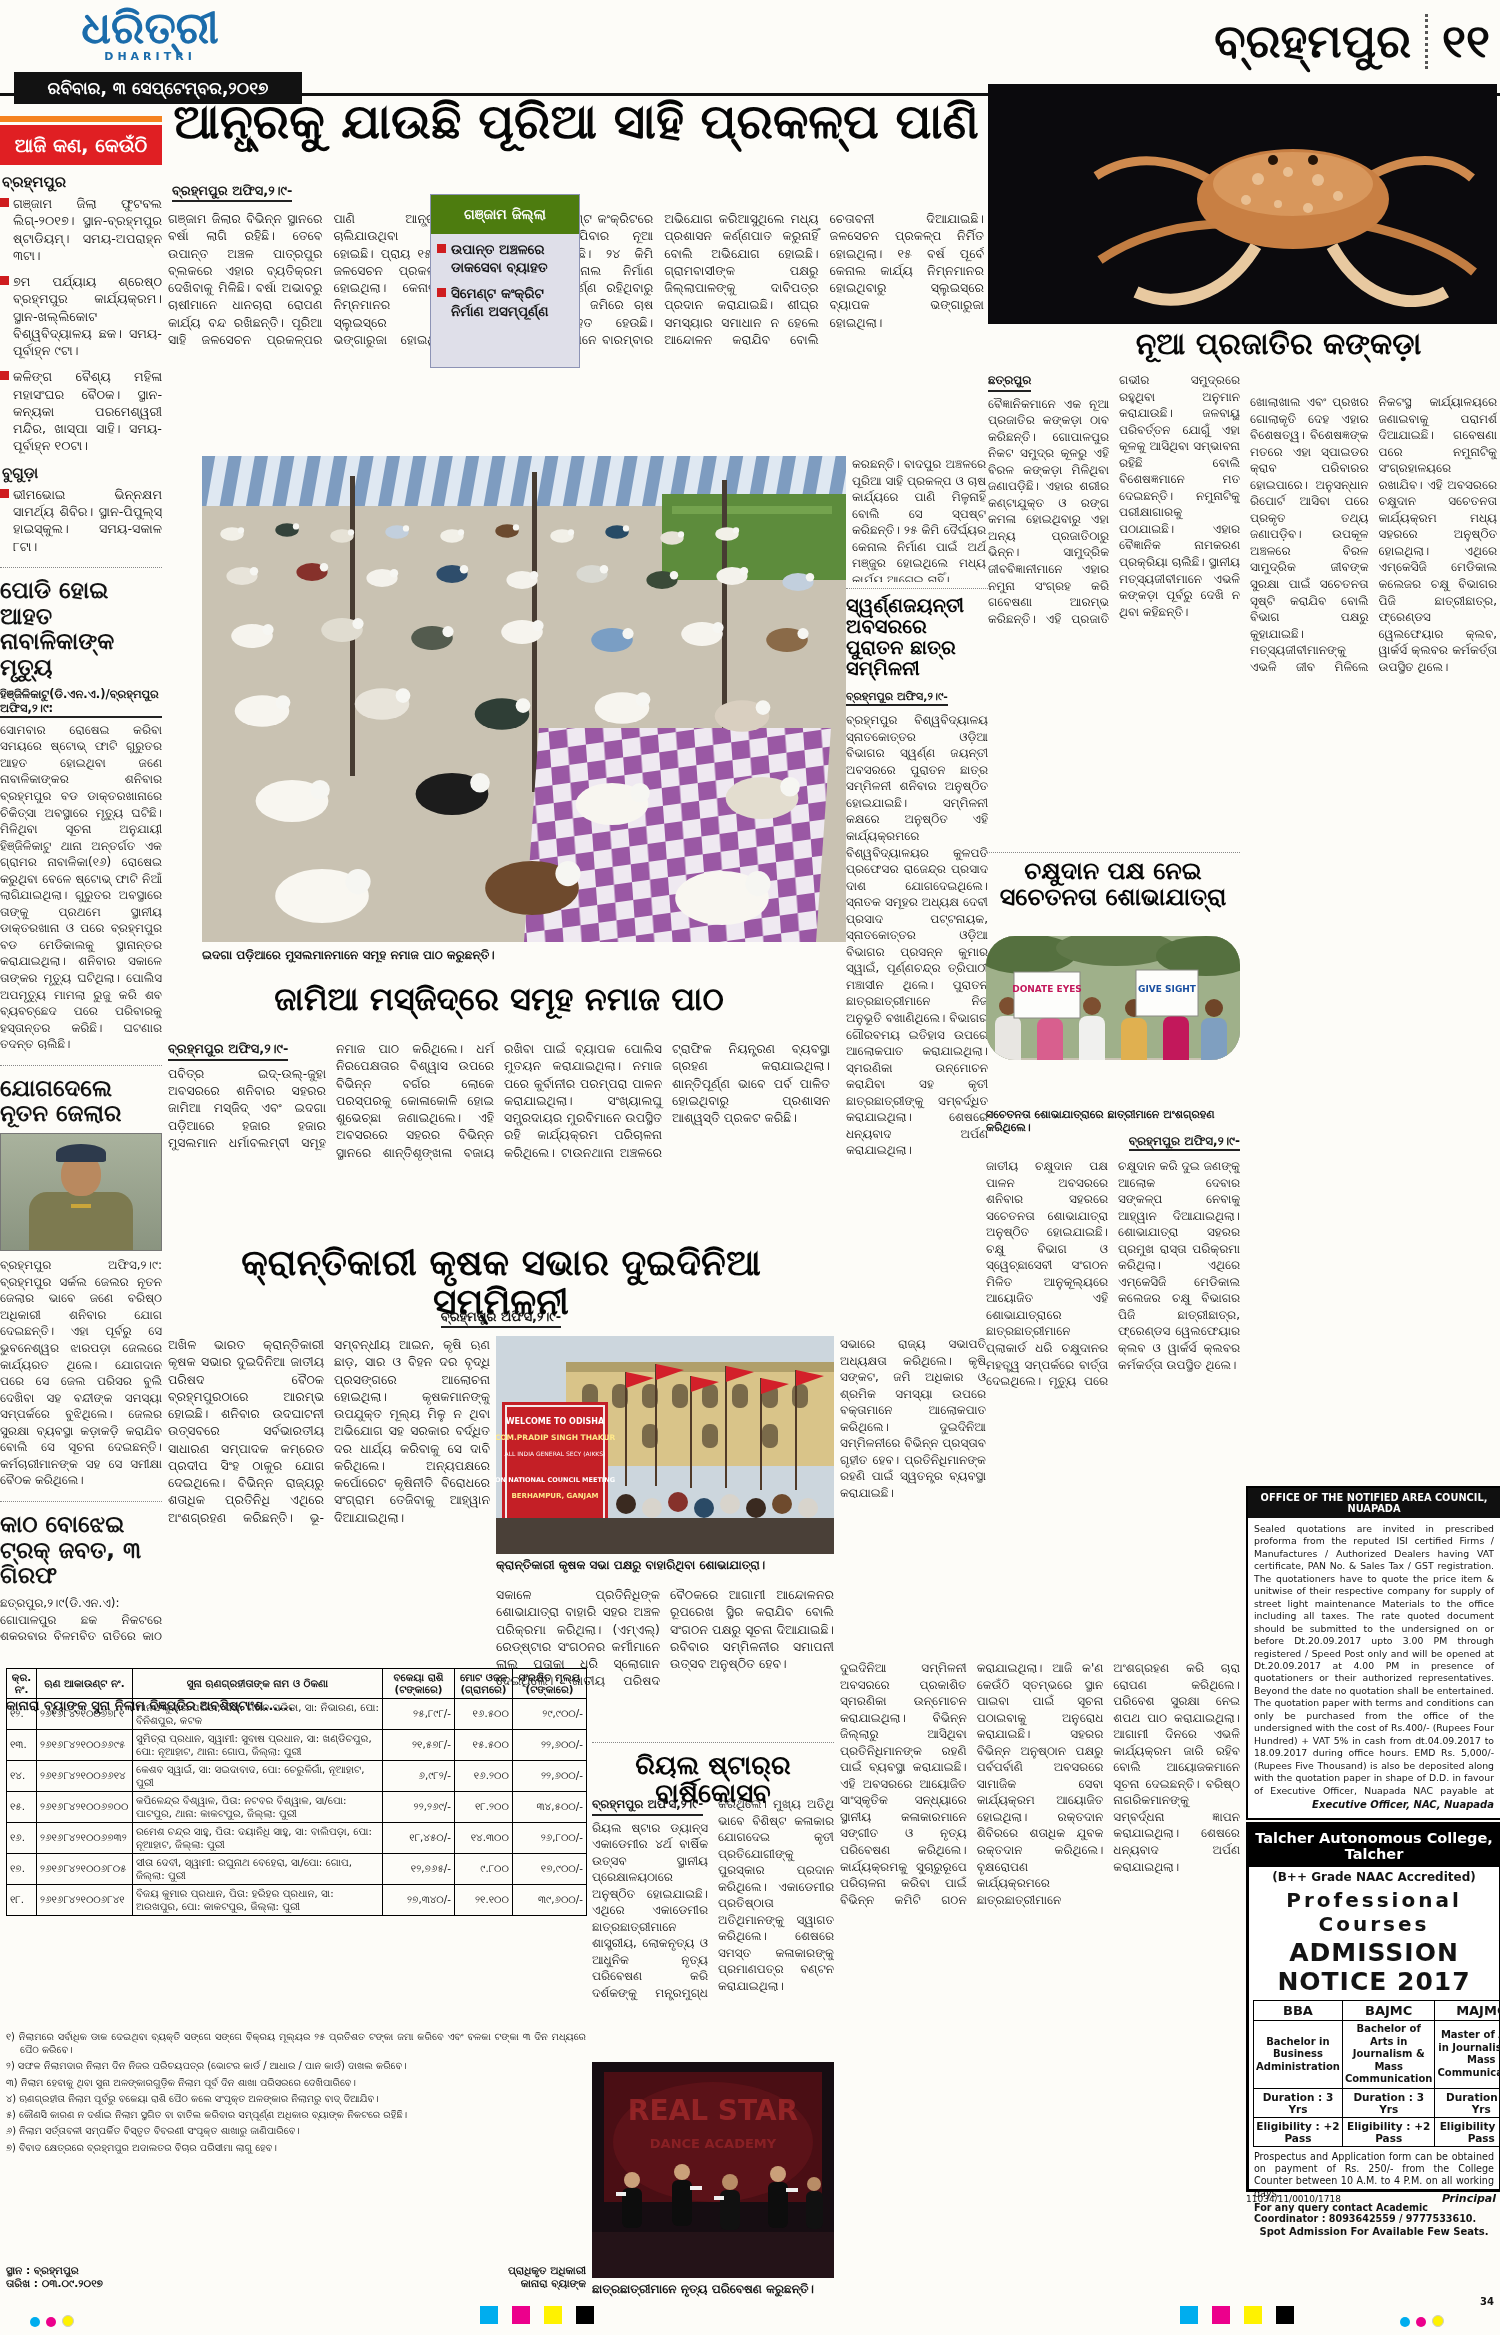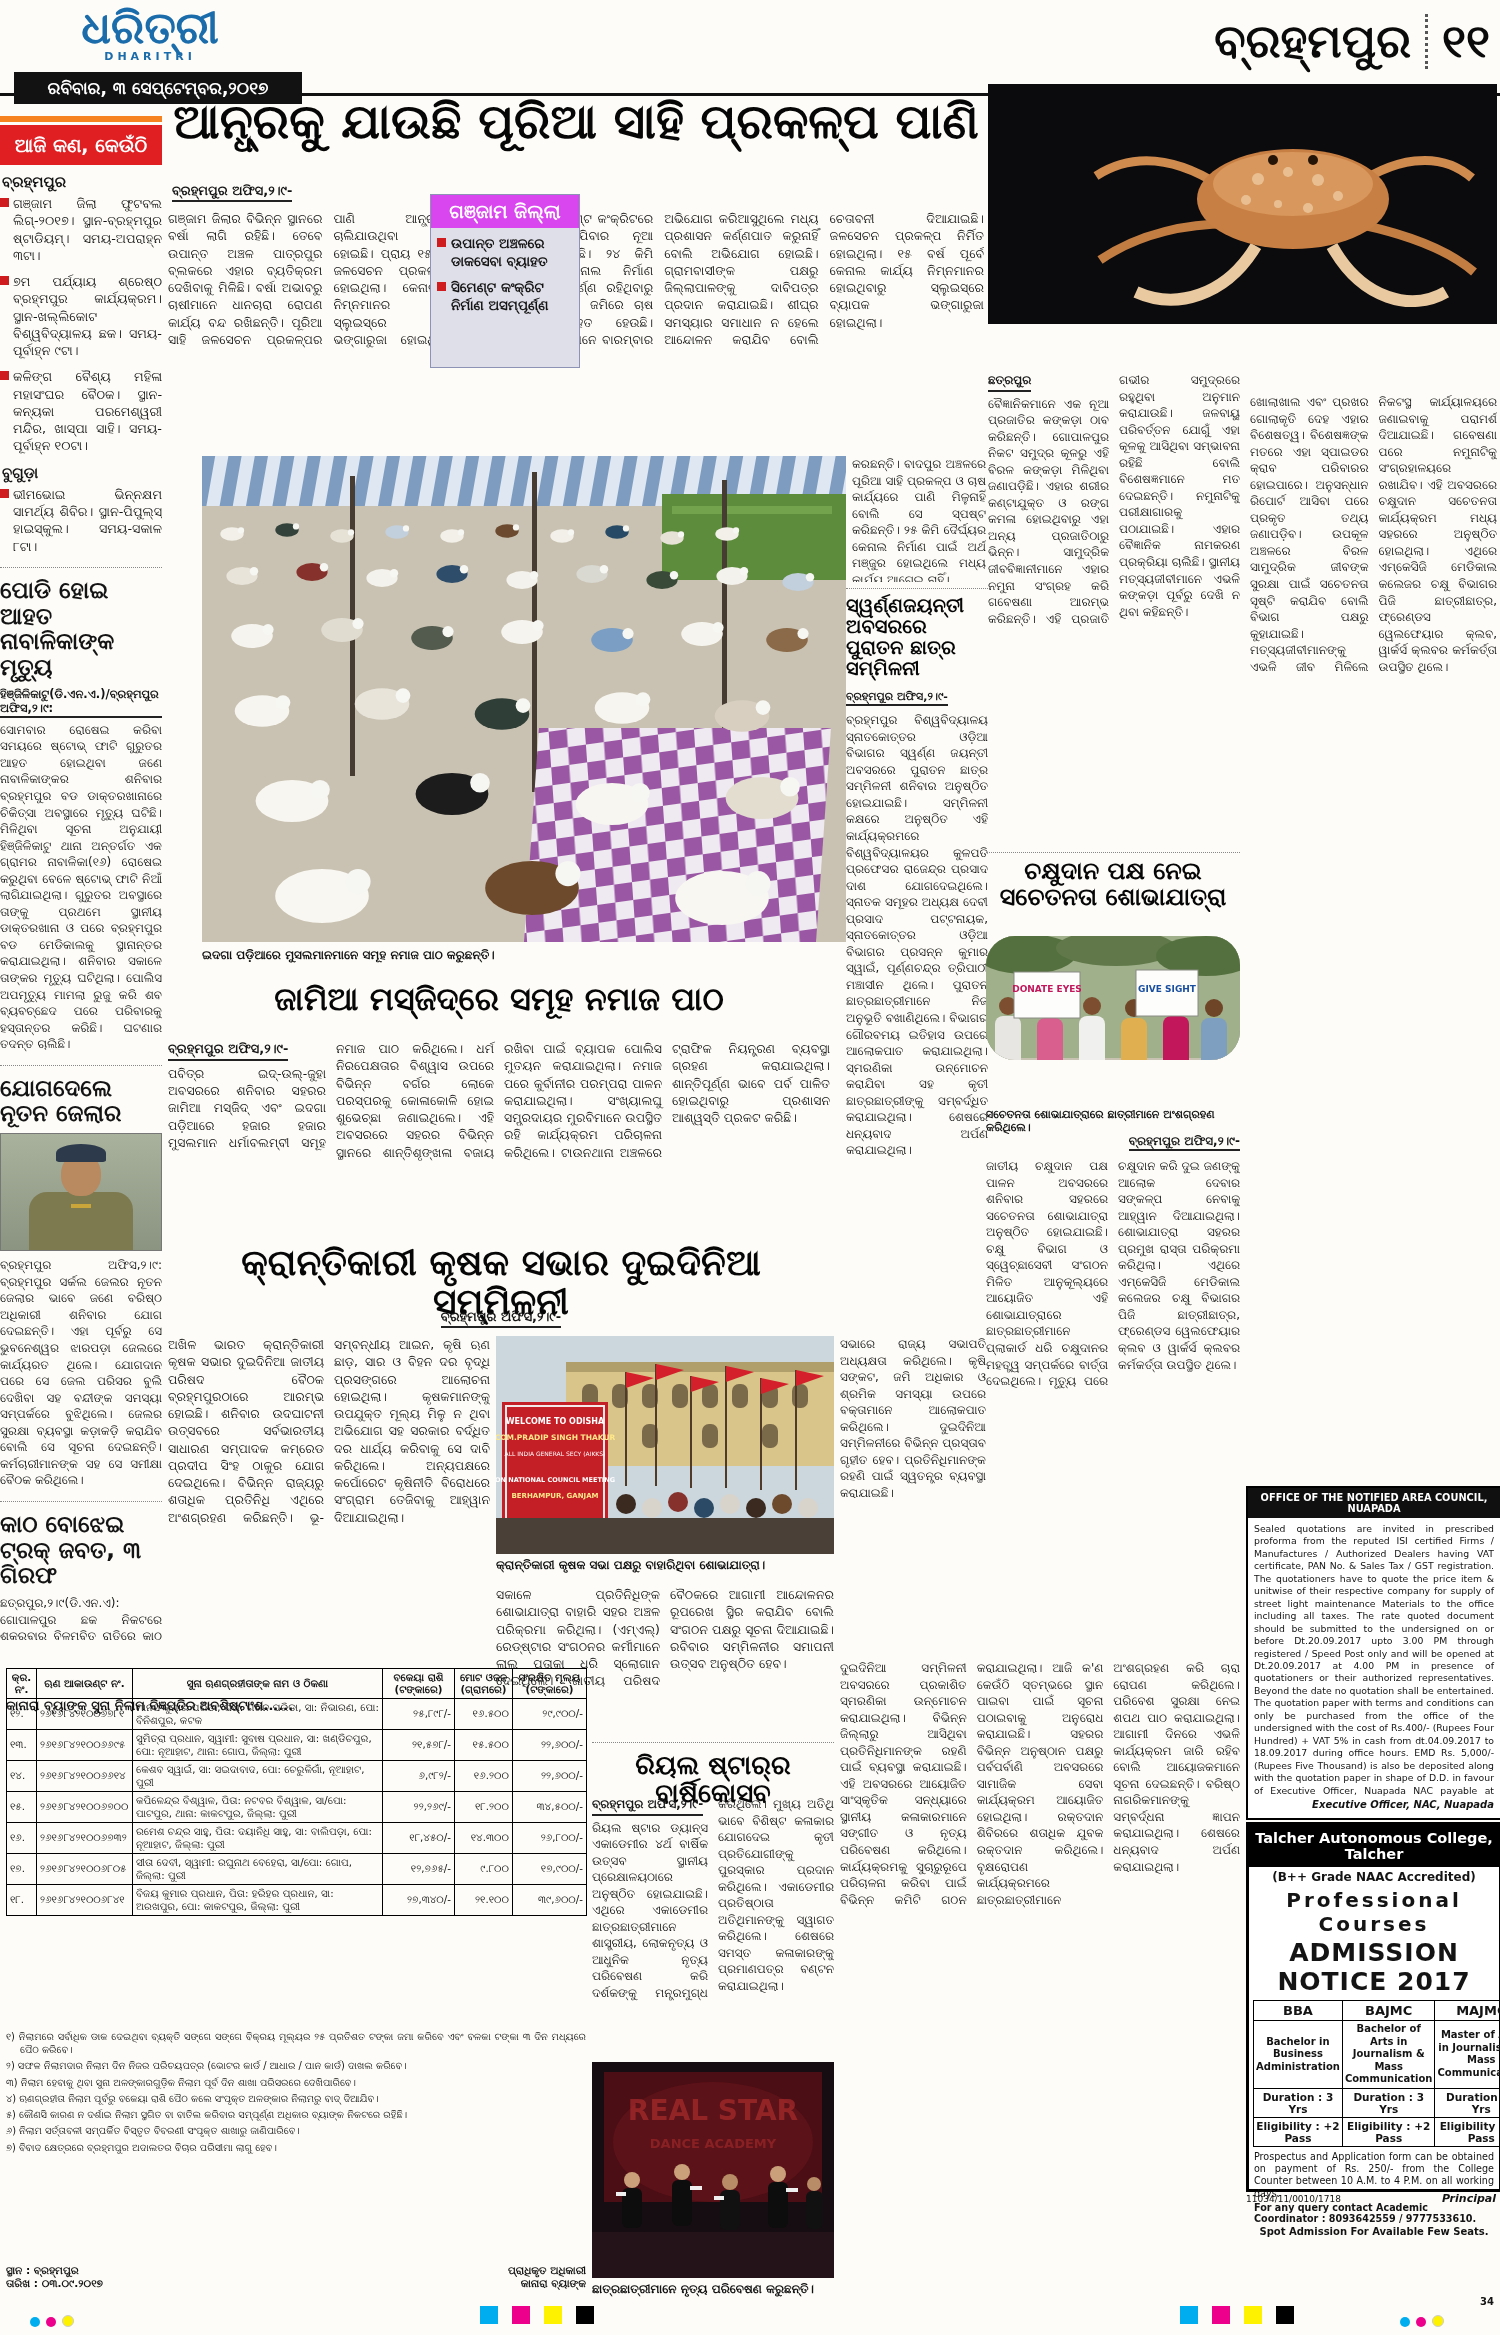--- a/index.html
+++ b/index.html
@@ -25,21 +25,21 @@
   .rail{width:162px;}
   .todaybar-orange{height:6px;background:#f5821f;}
   .todaybar-red{background:#e01f23;color:#fff;font-weight:bold;font-size:19px;text-align:center;line-height:40px;margin-top:3px;}
   .city{font-weight:bold;font-size:15px;margin:8px 0 4px 2px;}
   .bitem{position:relative;padding-left:13px;font-size:12.8px;line-height:1.35;text-align:justify;margin-bottom:9px;}
   .bitem .sq{position:absolute;left:0;top:3px;width:9px;height:9px;background:#cf1d1f;}
   .railhl{font-size:23px;font-weight:bold;line-height:1.12;margin:10px 0 6px 0;}
   .railsep{border-top:1px dotted #888;margin:12px 0 0 0;}
   
   .gbox{border:1px solid #8d93b5;background:#dfdfe9;}
-  .gbox .ghead{background:#d946ef;color:#fff;font-weight:bold;font-size:19px;text-align:center;padding:5px 2px;}
+  .gbox .ghead{background:#4d7c0f;color:#fff;font-weight:bold;font-size:14px;text-align:center;padding:11px 2px;}
   .gbox .gitem{position:relative;padding:7px 6px 2px 20px;font-size:13.5px;font-weight:bold;line-height:1.3;}
   .gbox .gitem .sq{position:absolute;left:6px;top:10px;width:9px;height:9px;background:#cf1d1f;}
   
   .nacbox{border:2px solid #000;background:#fff;}
   .nachead{background:#101010;color:#fff;font-weight:bold;font-size:9.8px;text-align:center;padding:4px 1px;}
   .nacbody{font-size:9.3px;line-height:1.34;text-align:justify;padding:5px 6px 2px 6px;}
   .nacsign{font-size:10px;font-weight:bold;font-style:italic;text-align:right;padding:2px 6px 5px 0;}
   .talbox{border:3px solid #000;background:#fff;}
   .talhead{background:#000;color:#fff;font-weight:bold;font-size:14.5px;text-align:center;padding:5px 1px;}
   .tal-acc{font-size:12px;font-weight:bold;text-align:center;margin-top:3px;}
@@ -220,20 +220,21 @@
         <circle cx="300" cy="88" r="5" fill="#e9bf92"></circle>
         <circle cx="330" cy="96" r="6" fill="#e9bf92"></circle>
         <circle cx="350" cy="112" r="5" fill="#e9bf92"></circle>
         <circle cx="258" cy="116" r="5" fill="#e9bf92"></circle>
         <circle cx="290" cy="120" r="4" fill="#e9bf92"></circle>
         <circle cx="320" cy="124" r="5" fill="#e9bf92"></circle>
       <circle cx="285" cy="76" r="5" fill="#241408"></circle>
         <circle cx="325" cy="76" r="5" fill="#241408"></circle>
     </svg>
   </div>
+  <div class="abs hl" style="left:1060px;top:328px;width:437px;font-size:30px;text-align:center;">ନୂଆ ପ୍ରଜାତିର କଙ୍କଡ଼ା</div>
   <div class="abs bt c2" style="left:988px;top:372px;width:252px;height:478px;font-size:12px;">
     <span class="byline" style="font-size:12px;">ଛତ୍ରପୁର</span>
     <div>ବୈଜ୍ଞାନିକମାନେ ଏକ ନୂଆ ପ୍ରଜାତିର କଙ୍କଡ଼ା ଠାବ କରିଛନ୍ତି। ଗୋପାଳପୁର ନିକଟ ସମୁଦ୍ର କୂଳରୁ ଏହି ବିରଳ କଙ୍କଡ଼ା ମିଳିଥିବା ଜଣାପଡ଼ିଛି। ଏହାର ଶରୀର କଣ୍ଟାଯୁକ୍ତ ଓ ରଙ୍ଗ କମଳା ହୋଇଥିବାରୁ ଏହା ଅନ୍ୟ ପ୍ରଜାତିଠାରୁ ଭିନ୍ନ। ସାମୁଦ୍ରିକ ଜୀବବିଜ୍ଞାନୀମାନେ ଏହାର ନମୁନା ସଂଗ୍ରହ କରି ଗବେଷଣା ଆରମ୍ଭ କରିଛନ୍ତି। ଏହି ପ୍ରଜାତି ଗଭୀର ସମୁଦ୍ରରେ ରହୁଥିବା ଅନୁମାନ କରାଯାଉଛି। ଜଳବାୟୁ ପରିବର୍ତ୍ତନ ଯୋଗୁଁ ଏହା କୂଳକୁ ଆସିଥିବା ସମ୍ଭାବନା ରହିଛି ବୋଲି ବିଶେଷଜ୍ଞମାନେ ମତ ଦେଇଛନ୍ତି। ନମୁନାଟିକୁ ପରୀକ୍ଷାଗାରକୁ ପଠାଯାଇଛି। ଏହାର ବୈଜ୍ଞାନିକ ନାମକରଣ ପ୍ରକ୍ରିୟା ଚାଲିଛି। ସ୍ଥାନୀୟ ମତ୍ସ୍ୟଜୀବୀମାନେ ଏଭଳି କଙ୍କଡ଼ା ପୂର୍ବରୁ ଦେଖି ନ ଥିବା କହିଛନ୍ତି।</div>
   </div>
   <div class="abs bt c2" style="left:1250px;top:394px;width:247px;height:1082px;font-size:12px;">ଖୋଲାଖାଲ ଏବଂ ପ୍ରଖର ଗୋଲାକୃତି ଦେହ ଏହାର ବିଶେଷତ୍ୱ। ବିଶେଷଜ୍ଞଙ୍କ ମତରେ ଏହା ସ୍ପାଇଡର କ୍ରାବ ପରିବାରର ହୋଇପାରେ। ଅନୁସନ୍ଧାନ ରିପୋର୍ଟ ଆସିବା ପରେ ପ୍ରକୃତ ତଥ୍ୟ ଜଣାପଡ଼ିବ। ଉପକୂଳ ଅଞ୍ଚଳରେ ବିରଳ ସାମୁଦ୍ରିକ ଜୀବଙ୍କ ସୁରକ୍ଷା ପାଇଁ ସଚେତନତା ସୃଷ୍ଟି କରାଯିବ ବୋଲି ବିଭାଗ ପକ୍ଷରୁ କୁହାଯାଇଛି। ମତ୍ସ୍ୟଜୀବୀମାନଙ୍କୁ ଏଭଳି ଜୀବ ମିଳିଲେ ନିକଟସ୍ଥ କାର୍ଯ୍ୟାଳୟରେ ଜଣାଇବାକୁ ପରାମର୍ଶ ଦିଆଯାଇଛି। ଗବେଷଣା ପରେ ନମୁନାଟିକୁ ସଂଗ୍ରହାଳୟରେ ରଖାଯିବ। ଏହି ଅବସରରେ ଚକ୍ଷୁଦାନ ସଚେତନତା କାର୍ଯ୍ୟକ୍ରମ ମଧ୍ୟ ସହରରେ ଅନୁଷ୍ଠିତ ହୋଇଥିଲା। ଏଥିରେ ଏମ୍‌କେସିଜି ମେଡିକାଲ କଲେଜର ଚକ୍ଷୁ ବିଭାଗର ପିଜି ଛାତ୍ରୀଛାତ୍ର, ଫ୍ରେଣ୍ଡସ ୱେଲଫେୟାର କ୍ଲବ, ୱାର୍କର୍ସ କ୍ଲବର କର୍ମକର୍ତ୍ତା ଉପସ୍ଥିତ ଥିଲେ।</div>
 
   <div class="abs hl" style="left:986px;top:852px;width:254px;height:78px;font-size:24px;text-align:center;border-top:1px dotted #888;padding-top:6px;">ଚକ୍ଷୁଦାନ ପକ୍ଷ ନେଇ ସଚେତନତା ଶୋଭାଯାତ୍ରା</div>
   <div class="photo" style="left:986px;top:936px;width:254px;height:124px;border-radius:29px;">
     <svg width="254" height="168" viewBox="0 0 254 168" xmlns="http://www.w3.org/2000/svg">
       <rect width="254" height="168" fill="#9fb08a"></rect>

